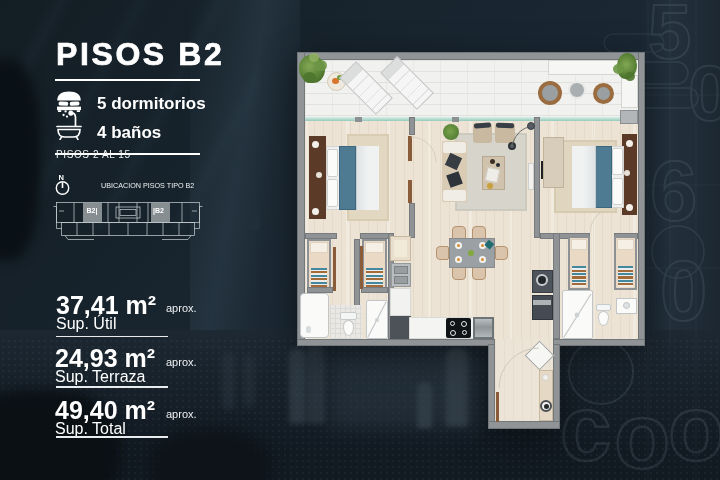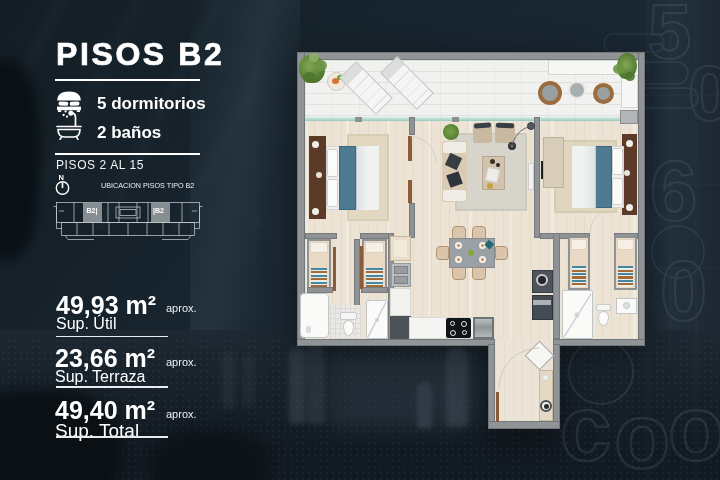--- a/index.html
+++ b/index.html
@@ -86,25 +86,25 @@
     <path d="M20.5 18 V9.5 C20.5 6 18.5 4.5 15.5 5"></path>
   </g>
   <g fill="#fff">
     <path d="M15.8 2.6 a2.6 2.6 0 1 0 0.1 0 z"></path>
     <circle cx="10.6" cy="3.4" r="1.15"></circle>
     <circle cx="8.6" cy="7" r="1.15"></circle>
     <circle cx="12" cy="8.6" r="1.15"></circle>
   </g>
 </svg>
 
-<div class="abs t" style="left:97px;top:123.8px;color:#fff;font-size:17px;font-weight:bold;letter-spacing:0;">2 baños</div>
+<div class="abs t" style="left:97px;top:123.8px;color:#fff;font-size:17px;font-weight:bold;letter-spacing:0;">4 baños</div>
 
 <div class="abs" style="left:55px;top:153px;width:145px;height:2px;background:#fff;"></div>
 
-<div class="abs t" style="left:56px;top:159px;color:#f2f4f5;font-size:12px;letter-spacing:0.6px;">PISOS 2 AL 15</div>
+<div class="abs t" style="left:56px;top:150px;color:#f2f4f5;font-size:10px;letter-spacing:0.6px;">PISOS 2 AL 15</div>
 
 <svg class="abs" style="left:55px;top:172px;" width="16" height="24" viewBox="0 0 16 24">
   <text x="3.6" y="7.5" font-size="7.5" fill="#fff" font-family="Liberation Sans,sans-serif" font-weight="bold">N</text>
   <circle cx="7.5" cy="16" r="6.2" fill="none" stroke="#fff" stroke-width="1.4"></circle>
   <path d="M7.5 10.5 V16" stroke="#fff" stroke-width="1.6"></path>
 </svg>
 
 <div class="abs t" style="left:101px;top:182.3px;color:#eef1f2;font-size:7.2px;letter-spacing:0;">UBICACION PISOS TIPO B2</div>
 
 <svg class="abs" style="left:53px;top:199px;" width="150" height="44" viewBox="0 0 150 44">
@@ -120,33 +120,33 @@
     <path d="M6 12 h5 M139 12 h5"></path>
   </g>
 
   <rect x="30" y="4" width="19" height="19" fill="#878e92"></rect>
   <text x="33.5" y="14" font-size="7" fill="#fff" font-family="Liberation Sans,sans-serif" font-weight="bold">B2|</text>
 
   <rect x="98" y="4" width="19" height="19" fill="#878e92"></rect>
   <text x="100" y="14" font-size="7" fill="#fff" font-family="Liberation Sans,sans-serif" font-weight="bold">|B2</text>
 </svg>
 
-<div class="abs t" style="left:56px;top:293px;color:#fff;font-size:25px;font-weight:bold;">49,93 m²</div>
+<div class="abs t" style="left:56px;top:293px;color:#fff;font-size:25px;font-weight:bold;">37,41 m²</div>
 <div class="abs t" style="left:166px;top:303.3px;color:#eef1f2;font-size:11px;">aprox.</div>
 <div class="abs t" style="left:56px;top:316.3px;color:#fff;font-size:16px;">Sup. Útil</div>
 <div class="abs" style="left:56px;top:335.5px;width:112px;height:1.6px;background:#e9ecee;"></div>
 
-<div class="abs t" style="left:55px;top:346px;color:#fff;font-size:25px;font-weight:bold;">23,66 m²</div>
+<div class="abs t" style="left:55px;top:346px;color:#fff;font-size:25px;font-weight:bold;">24,93 m²</div>
 <div class="abs t" style="left:166px;top:356.6px;color:#eef1f2;font-size:11px;">aprox.</div>
 <div class="abs t" style="left:55px;top:369.1px;color:#fff;font-size:16px;">Sup. Terraza</div>
 <div class="abs" style="left:56px;top:386.3px;width:112px;height:1.6px;background:#e9ecee;"></div>
 
 <div class="abs t" style="left:55px;top:398.4px;color:#fff;font-size:25px;font-weight:bold;">49,40 m²</div>
 <div class="abs t" style="left:166px;top:409.3px;color:#eef1f2;font-size:11px;">aprox.</div>
-<div class="abs t" style="left:55px;top:421.4px;color:#fff;font-size:19px;">Sup. Total</div>
+<div class="abs t" style="left:55px;top:421.4px;color:#fff;font-size:16px;">Sup. Total</div>
 <div class="abs" style="left:56px;top:436.2px;width:112px;height:1.6px;background:#e9ecee;"></div>
 
 <div id="plan" class="abs" style="left:297px;top:52px;width:348px;height:377px;filter:drop-shadow(0 8px 18px rgba(0,0,0,.45));">
 
   <div class="abs" style="left:8px;top:8px;width:333px;height:57px;background:#f1f1ef;
     background-image:repeating-linear-gradient(180deg,#e1e1de 0 1px,transparent 1px 11px),repeating-linear-gradient(90deg,#e8e8e5 0 1px,transparent 1px 27px);"></div>
 
   <div class="abs" style="left:8px;top:69px;width:333px;height:218px;background:#ece3d5;
     background-image:repeating-linear-gradient(90deg,rgba(196,174,142,.16) 0 1px,transparent 1px 9px),repeating-linear-gradient(90deg,rgba(255,252,245,.28) 0 3px,transparent 3px 41px);"></div>
 

